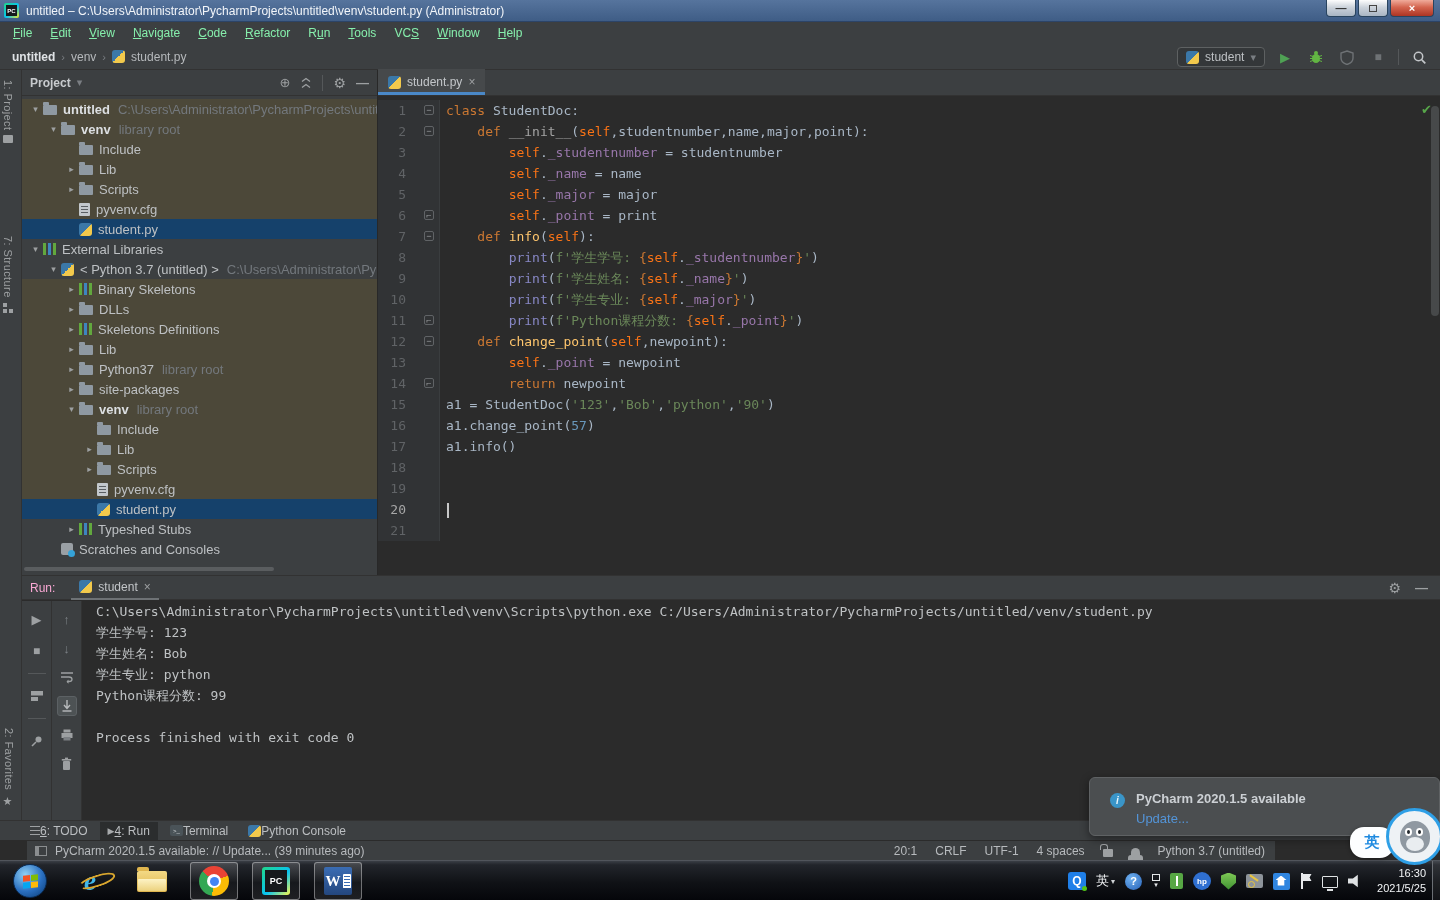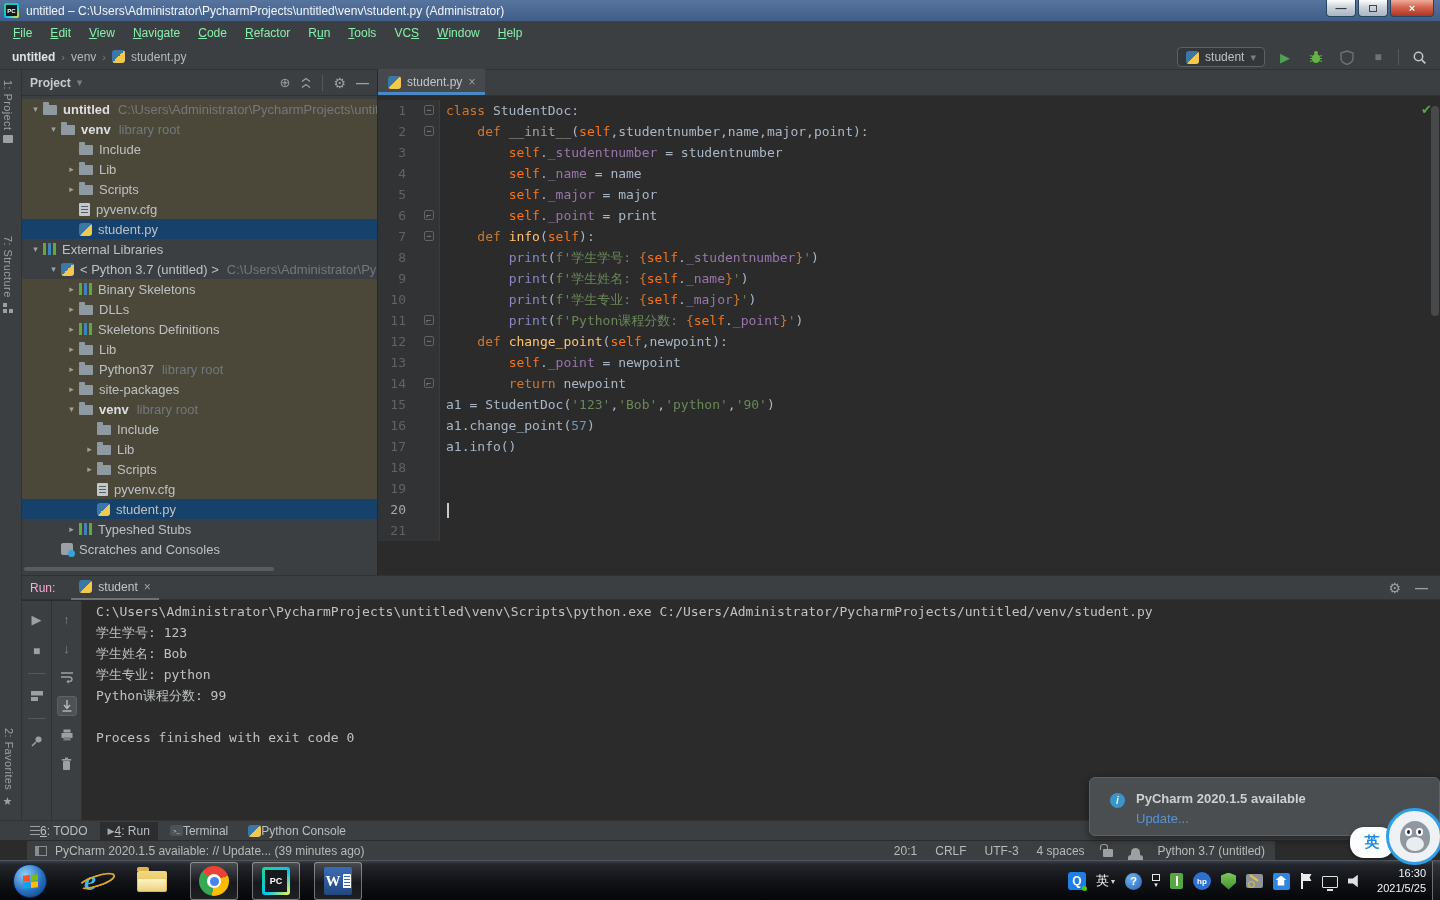--- a/index.html
+++ b/index.html
@@ -702,21 +702,21 @@
     <span class="bb-ic-event"></span>
     <span>Event Log</span>
   </div>
 
   <div class="abs statusbar">
     <span class="sb-toggle"></span>
     <span>PyCharm 2020.1.5 available: // Update... (39 minutes ago)</span>
     <div class="sb-right">
       <span>20:1</span>
       <span>CRLF</span>
-      <span>UTF-3</span>
+      <span>UTF-1</span>
       <span>4 spaces</span>
       <span class="lock"></span>
       <span class="hector"></span>
       <span>Python 3.7 (untitled)</span>
     </div>
   </div>
 
   <div class="abs notif">
     <div class="notif-ic">i</div>
     <div class="notif-title">PyCharm 2020.1.5 available</div>

